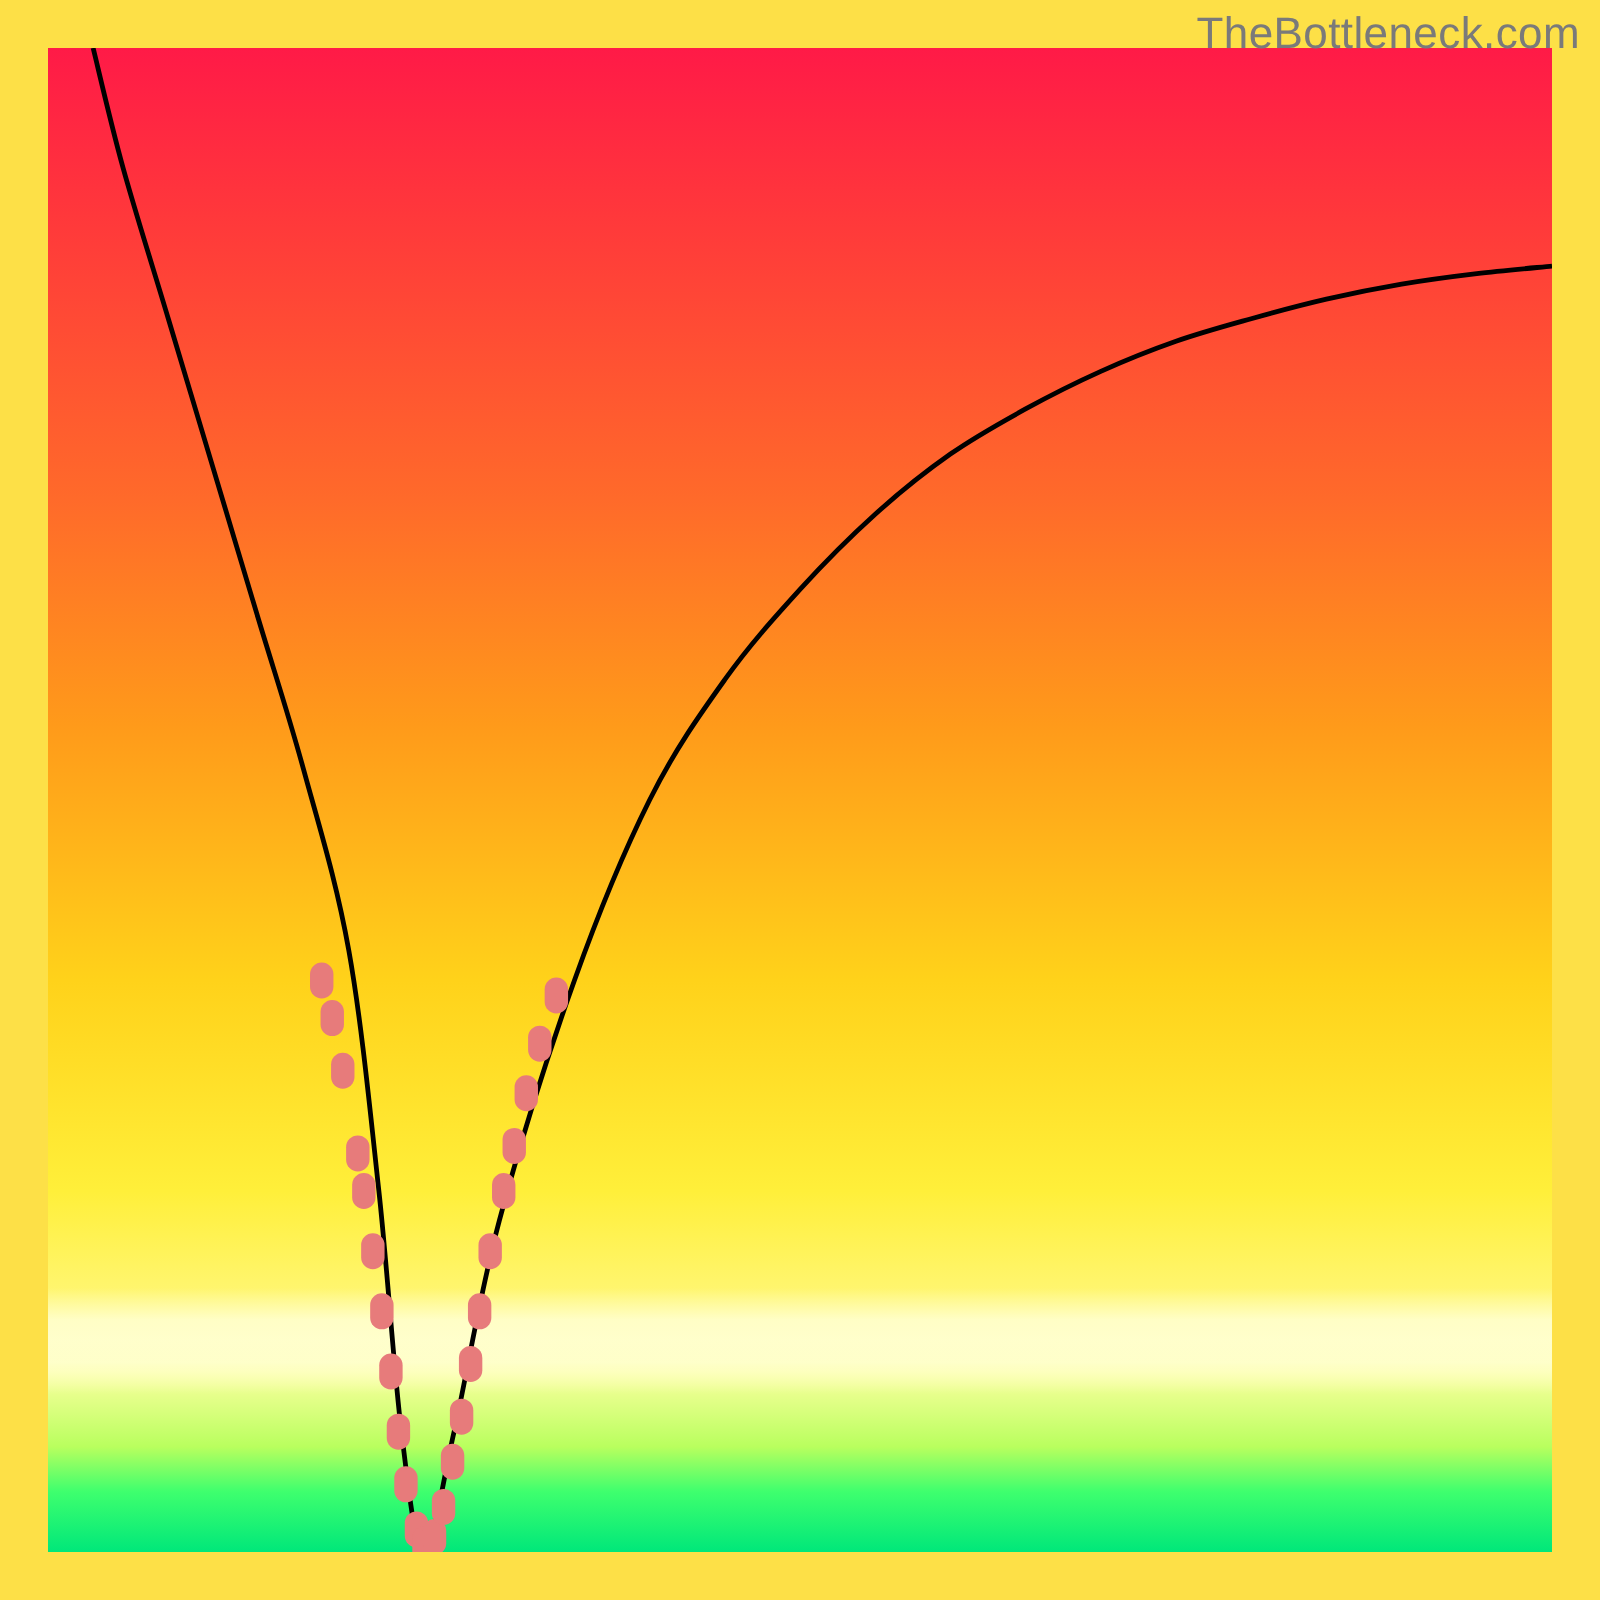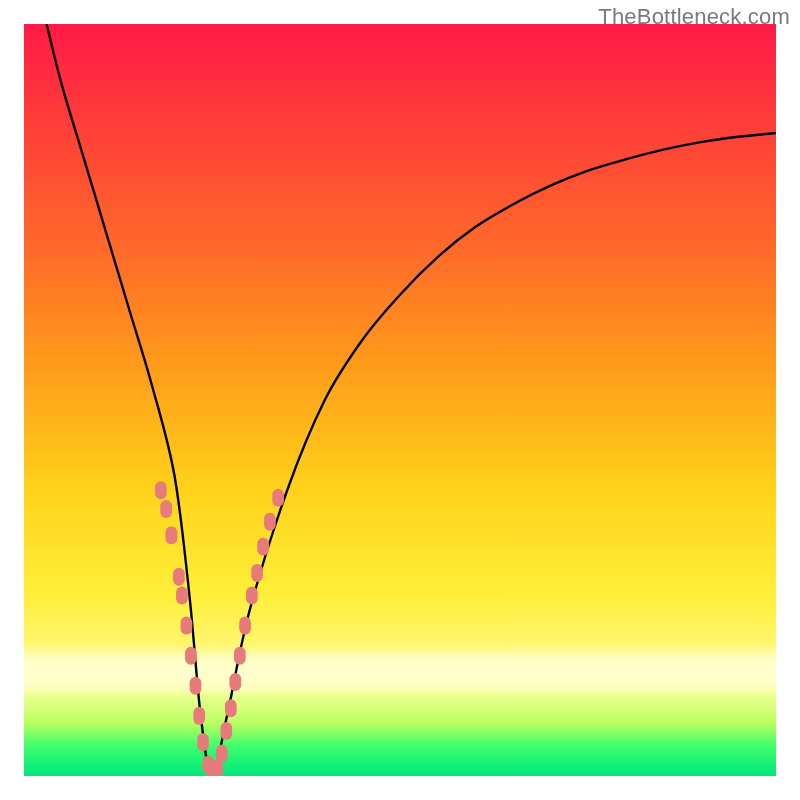--- a/index.html
+++ b/index.html
@@ -10,21 +10,21 @@
     overflow: hidden;
     background: #000;
     font-family: Arial, Helvetica, sans-serif;
   }
   .frame {
     position: absolute;
     top: 0;
     left: 0;
     width: 800px;
     height: 800px;
-    background: #ffffff;
+    background: #fde047;
   }
   .plot {
     position: absolute;
     top: 24px;
     left: 24px;
     width: 752px;
     height: 752px;
     
   }
   .grad {

